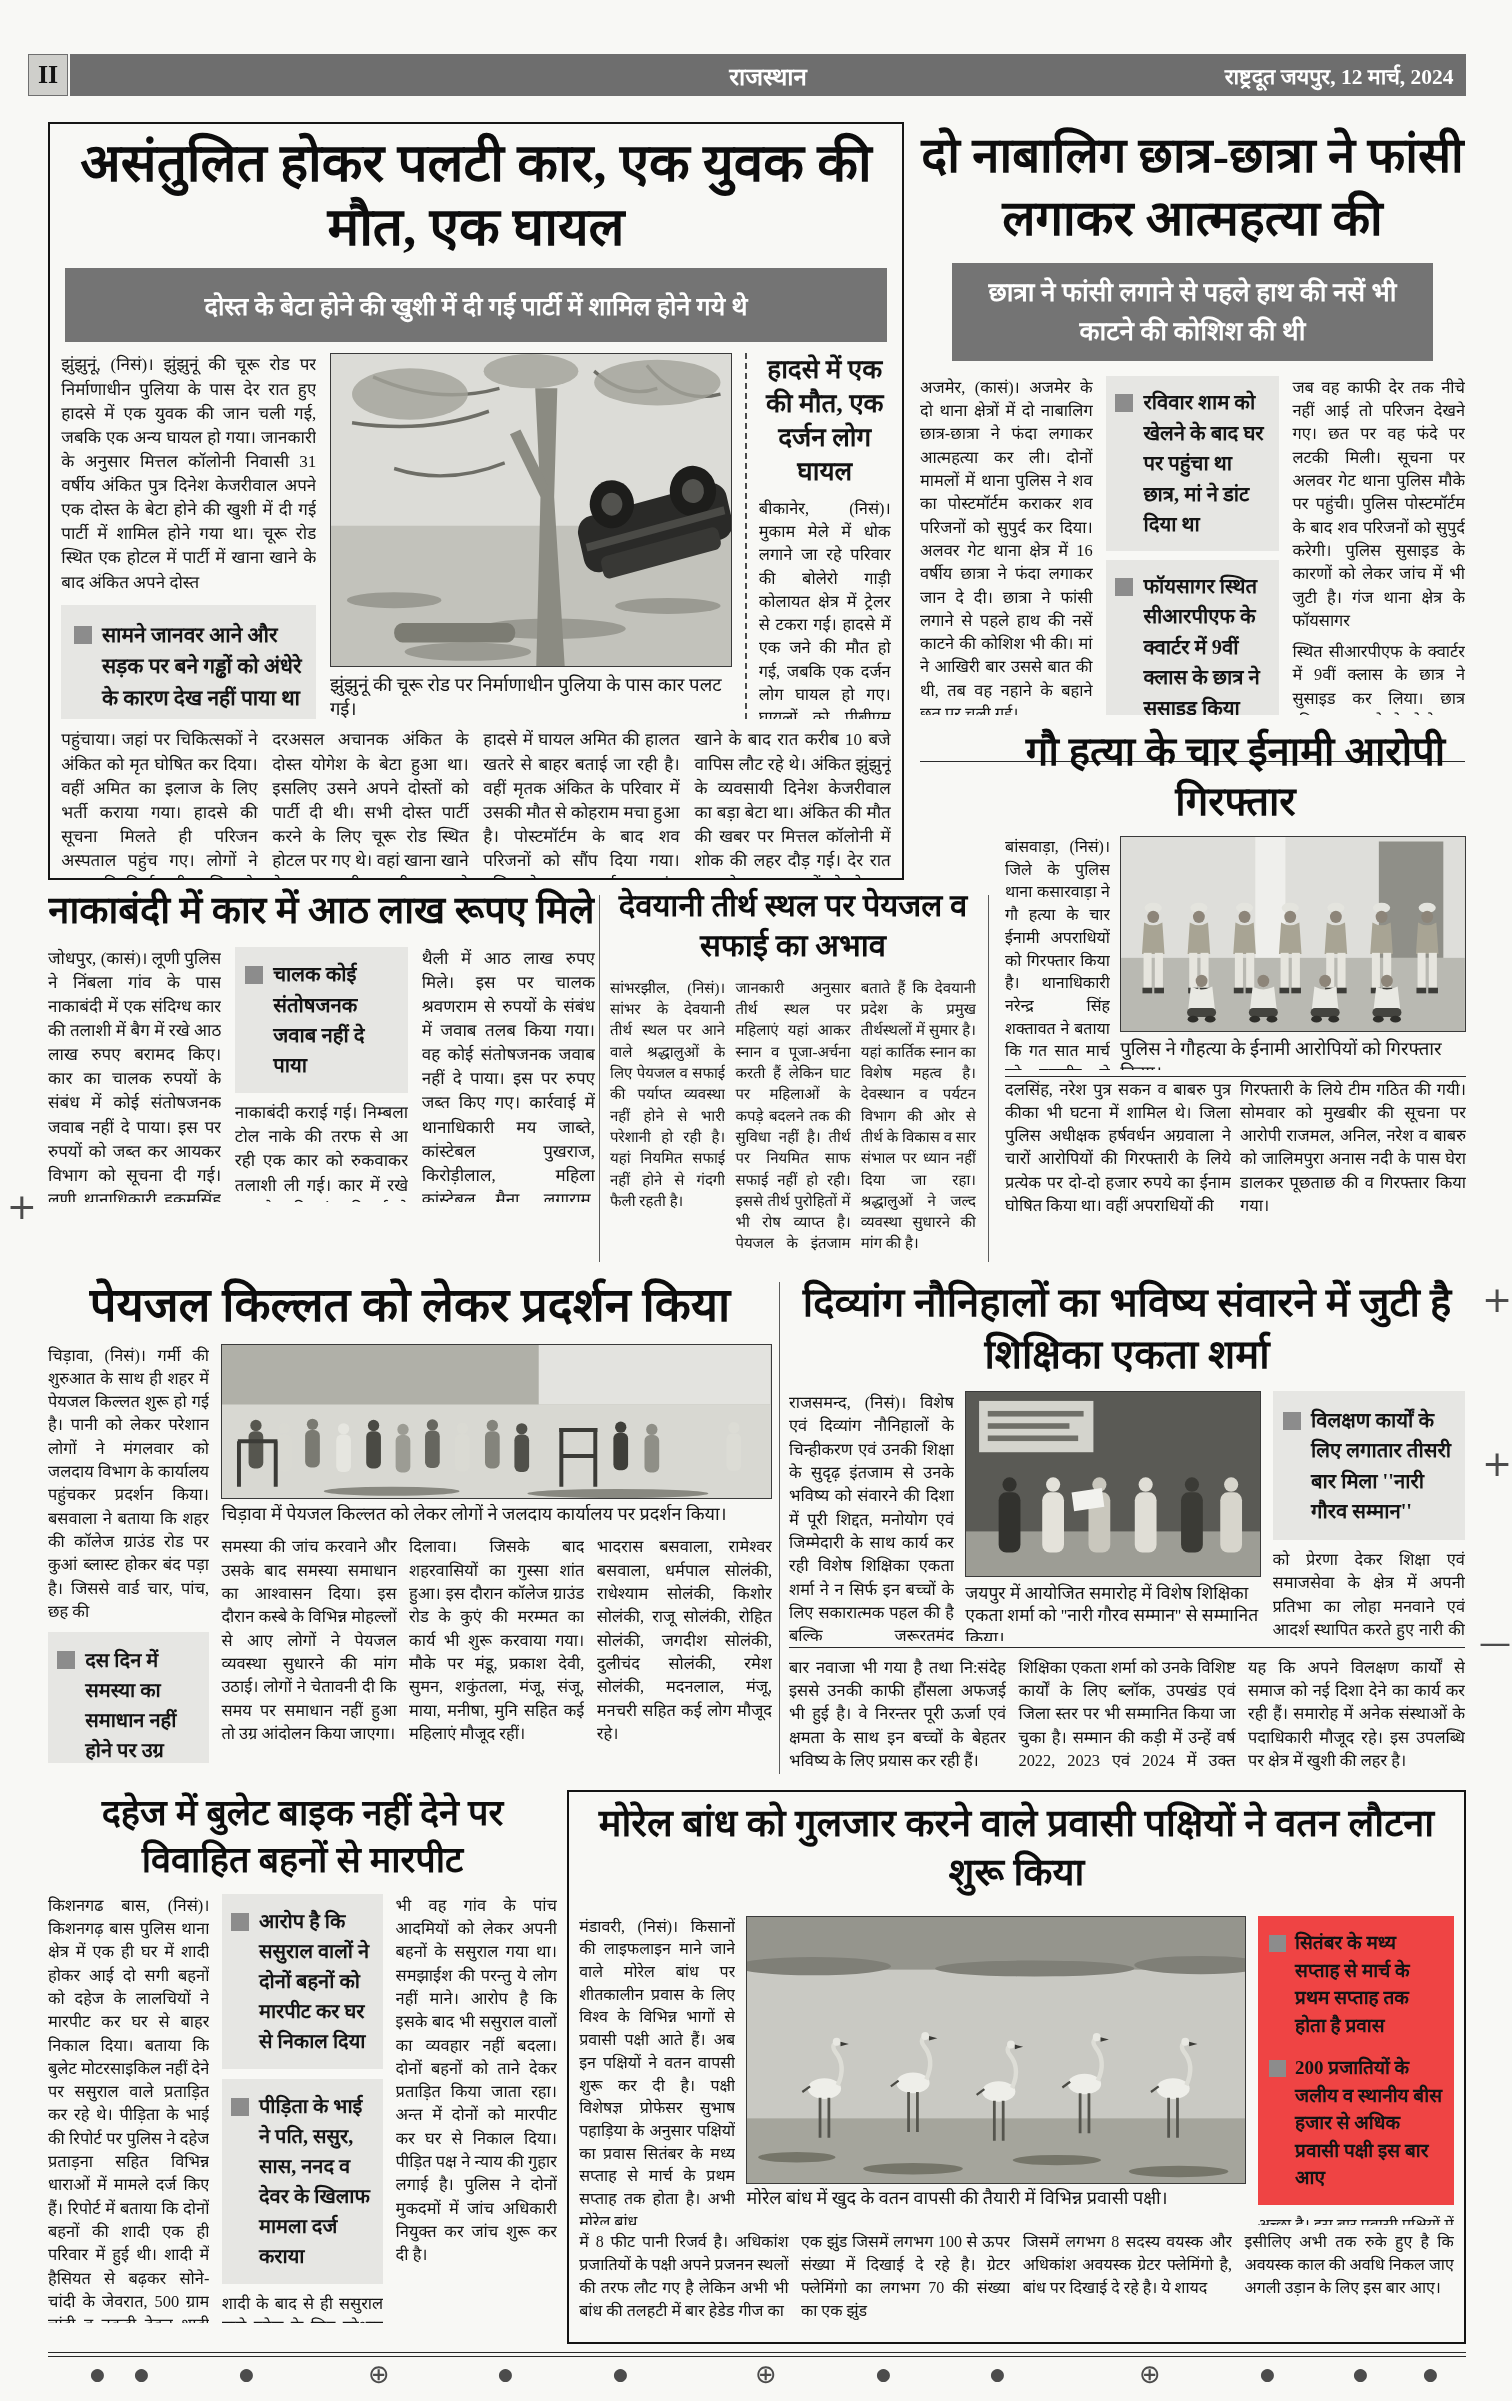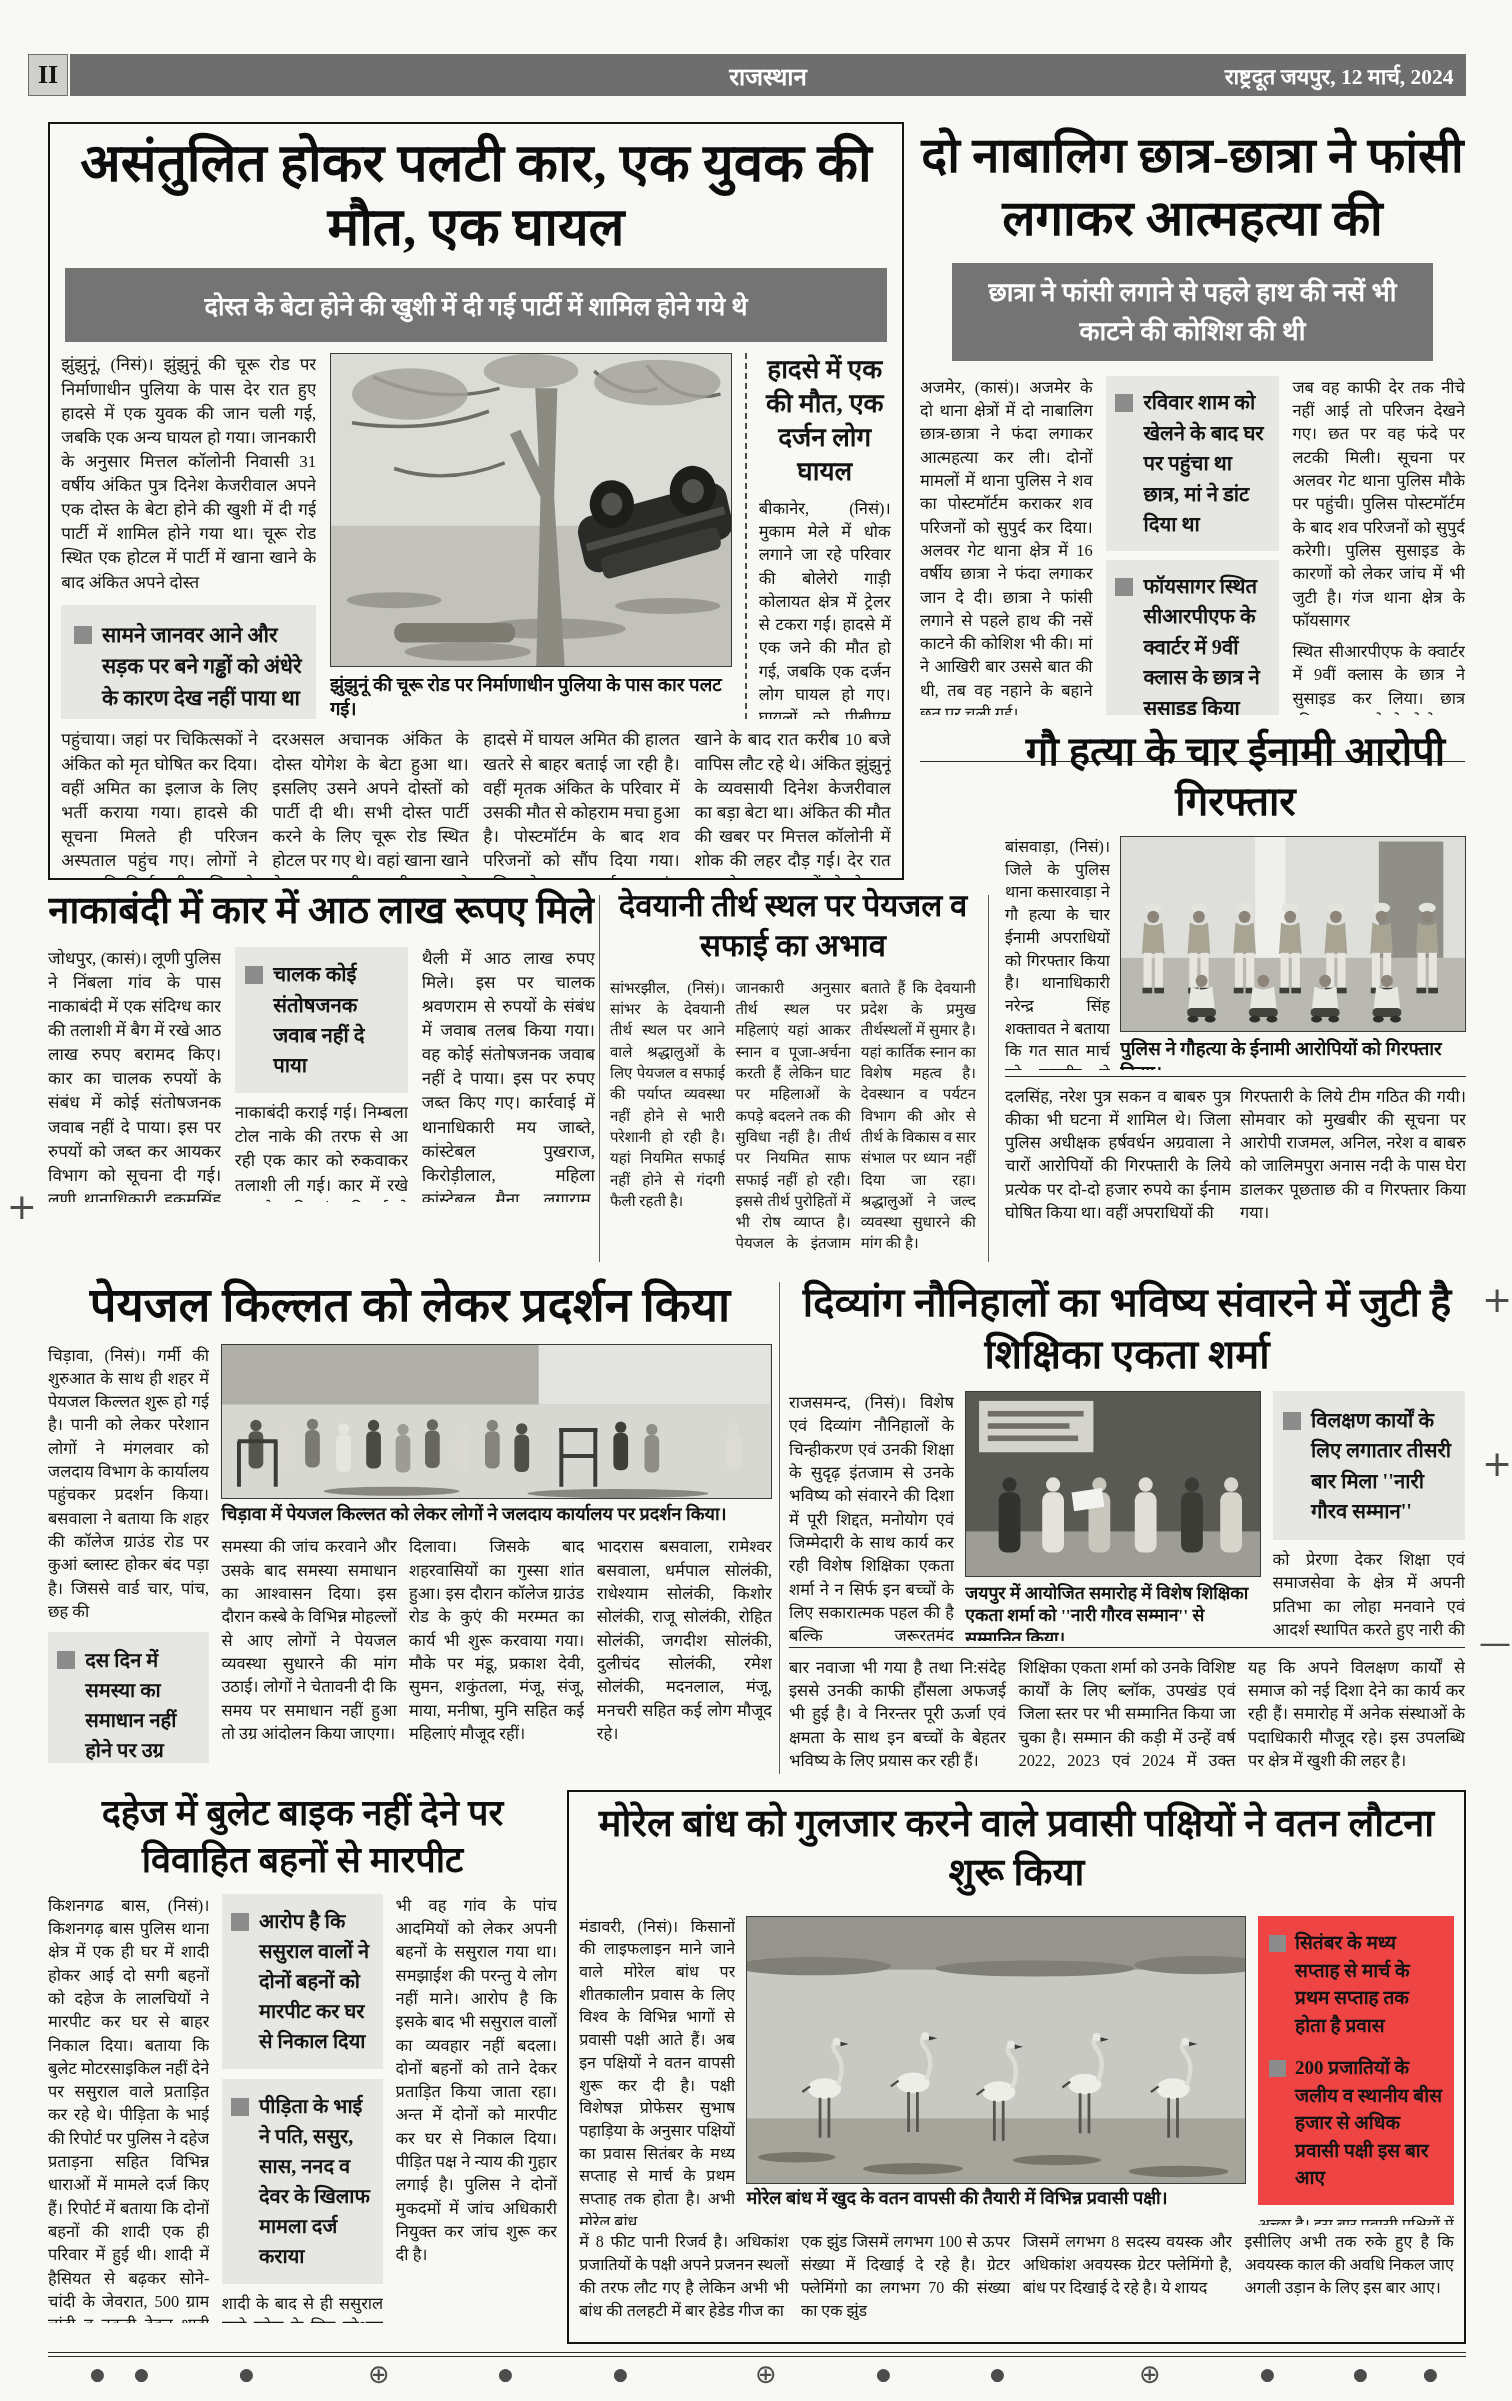--- a/index.html
+++ b/index.html
@@ -4,21 +4,21 @@
 <title>राजस्थान</title>
 <style>
 *{margin:0;padding:0;box-sizing:border-box}
 html,body{background:#dddbd6}
 #paper{position:relative;width:1512px;height:2401px;background:#f8f8f5;color:#141414;
   font-family:"Liberation Serif","DejaVu Serif",serif;overflow:hidden}
 .abs{position:absolute}
 .headline{font-weight:bold;text-align:center;line-height:1.2;color:#0d0d0d}
 .graybar{background:#747474;color:#fff;font-weight:bold;text-align:center}
 .body{text-align:justify;line-height:1.42;overflow:hidden}
-.caption{font-weight:bold;line-height:1.3}
+.caption{font-weight:normal;line-height:1.3}
 .cols{display:flex;overflow:hidden}
 .cols>div{flex:1;overflow:hidden}
 .pull{background:#e6e6e3;display:flex;gap:10.2px;padding:14.7px 12.4px;font-weight:bold;line-height:1.5}
 .pull .sq{width:18px;height:18px;background:#8c8c8c;flex:none;margin-top:6.8px}
 .photo{border:1.1px solid #3a3a3a;background:#d8d8d3;overflow:hidden}
 .photo svg{display:block;width:100%;height:100%}
 figure{overflow:hidden}
 .vrule{border-left:1.1px solid #5c5c5c;width:0}
 .hrule{border-top:1.7px solid #2a2a2a;height:0}
 .mark{color:#4c4c4c;font-family:"DejaVu Sans",sans-serif}
@@ -60,21 +60,21 @@
 
 #art3{left:1005px;top:727px;width:461px;height:501px;overflow:hidden}
 #art3 .headline{font-size:40px;line-height:1.25}
 #a3-row{display:flex;gap:10.2px;margin-top:9px;height:234px}
 #a3-lcol{width:105px;flex:none;overflow:hidden}
 #a3-lcol .body{font-size:16px}
 #a3-fig{flex:1}
 #a3-fig .photo{height:196px}
 #a3-fig .caption{margin-top:4.5px;font-size:18.6px}
 #a3-rule{border-top:1.7px solid #2a2a2a;margin-top:5.6px}
-#a3-cols{gap:9px;margin-top:8px;height:141px}
+#a3-cols{gap:9px;margin-top:1px;height:141px}
 #a3-cols .body{font-size:16.4px}
 
 
 #art4{left:48px;top:886px;width:547px;height:382px;overflow:hidden}
 #art4 .headline{font-size:38px;line-height:1.3}
 #a4-cols{gap:13.6px;margin-top:11.3px;height:255px}
 #a4-cols .body{font-size:17px}
 #a4-cols .pull{font-size:20.3px;margin-bottom:8px;padding:12.4px 10.2px}
 
 

